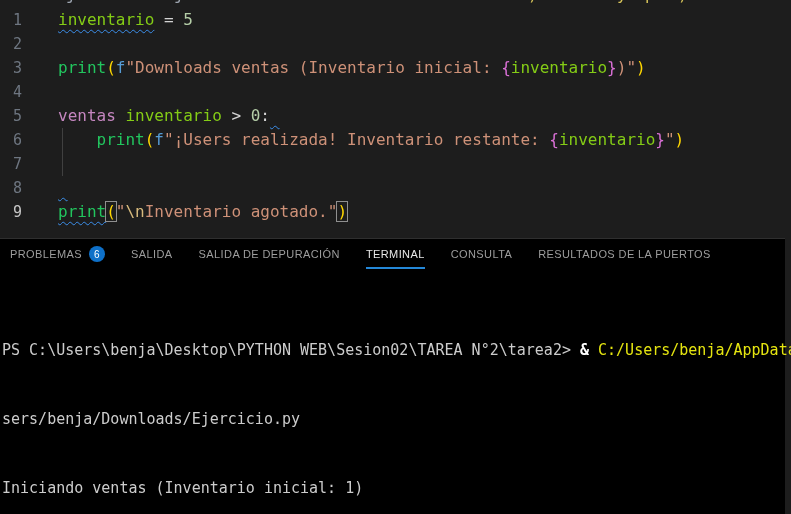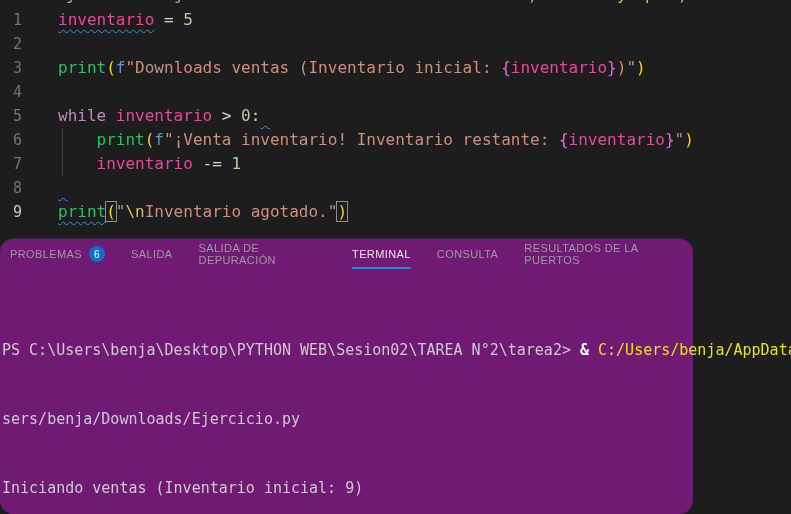--- a/index.html
+++ b/index.html
@@ -19,21 +19,21 @@
 
   .code-area { position:absolute; top:8px; left:0; right:0; }
   .code-line { display:flex; height:24px; line-height:24px; font-size:16px; white-space:pre; }
   .gutter { flex:none; width:22px; text-align:right; color:#6e7681; font-size:15px; }
   .gutter.active { color:#c6c6c6; }
   .codetext { padding-left:36px; white-space:pre; }
   .indent { display:inline-block; width:4ch; }
 
   .kw   { color:#c586c0; }
   .fn   { color:#22c55e; }
-  .v    { color:#ec4899; }
+  .v    { color:#84cc16; }
   .op   { color:#d4d4d4; }
   .num  { color:#b5cea8; }
   .str  { color:#ce9178; }
   .fpre { color:#569cd6; }
   .brk  { color:#ffd700; }
   .brc  { color:#da70d6; }
   .esc  { color:#d7ba7d; }
   .boxed { outline:1px solid #8f8f8f; outline-offset:0px; }
 
   .err {
@@ -41,22 +41,22 @@
     text-underline-offset:4px;
     text-decoration-skip-ink:none;
   }
   .mini-wave {
     text-decoration: underline wavy #3b8eea 1px;
     text-underline-offset:4px;
   }
   .guide { position:absolute; left:62px; top:128px; width:1px; height:48px; background:#404040; }
 
   
-  .panel { position:absolute; top:238px; left:0; width:693px; height:276px;
-           background:#701a75; border-top:1px solid #2f2f2f;border-radius:14px; }
+  .panel { position:absolute; top:238px; left:0; width:785px; height:276px;
+           background:#000000; border-top:1px solid #2f2f2f; }
   .tabs { display:flex; align-items:stretch; height:30px;
           font-family:"Liberation Sans", sans-serif; font-size:11px;
           color:#9d9d9d; letter-spacing:0.4px; margin-left:-3px; }
   .tab { position:relative; display:flex; align-items:center; padding:0 13px; cursor:pointer; }
   .tab.active { color:#e7e7e7;text-align:center; }
   .tab.active::after { content:""; position:absolute; left:13px; right:13px; bottom:0;
                        height:2px; background:#2488d8; }
   .badge { display:flex; align-items:center; justify-content:center;
            width:16px; height:16px; border-radius:50%;
            background:#0e70c8; color:#ffffff; font-size:10px; margin-left:7px; }
@@ -100,31 +100,30 @@
       <div class="codetext"><span class="fn">print</span><span class="brk">(</span><span class="fpre">f</span><span class="str">"</span><span class="str">Downloads ventas (Inventario inicial: </span><span class="brc">{</span><span class="v">inventario</span><span class="brc">}</span><span class="str">)"</span><span class="brk">)</span></div>
     </div>
 
     <div class="code-line">
       <div class="gutter">4</div>
       <div class="codetext"></div>
     </div>
 
     <div class="code-line">
       <div class="gutter">5</div>
-      <div class="codetext"><span class="kw">while</span><span> </span><span class="v">inventario</span><span class="op"> &gt; </span><span class="num">0</span><span class="op">:</span><span class="mini-wave">&nbsp;</span></div>
+      <div class="codetext"><span class="kw">ventas</span><span> </span><span class="v">inventario</span><span class="op"> &gt; </span><span class="num">0</span><span class="op">:</span><span class="mini-wave">&nbsp;</span></div>
     </div>
 
     <div class="code-line">
       <div class="gutter">6</div>
-      <div class="codetext"><span class="indent"></span><span class="fn">print</span><span class="brk">(</span><span class="fpre">f</span><span class="str">"</span><span class="str">¡Venta inventario! Inventario restante: </span><span class="brc">{</span><span class="v">inventario</span><span class="brc">}</span><span class="str">"</span><span class="brk">)</span></div>
+      <div class="codetext"><span class="indent"></span><span class="fn">print</span><span class="brk">(</span><span class="fpre">f</span><span class="str">"</span><span class="str">¡Users realizada! Inventario restante: </span><span class="brc">{</span><span class="v">inventario</span><span class="brc">}</span><span class="str">"</span><span class="brk">)</span></div>
     </div>
 
     <div class="code-line">
       <div class="gutter">7</div>
-      <div class="codetext"><span class="indent"></span><span class="v">inventario</span><span class="op"> -= </span><span class="num">1</span></div>
     </div>
 
     <div class="code-line">
       <div class="gutter">8</div>
       <div class="codetext"><span class="mini-wave">&nbsp;</span></div>
     </div>
 
     <div class="code-line">
       <div class="gutter active">9</div>
       <div class="codetext"><span class="fn err">print</span><span class="brk boxed">(</span><span class="str">"</span><span class="esc">\n</span><span class="str">Inventario agotado.</span><span class="str">"</span><span class="brk boxed">)</span></div>
@@ -152,21 +151,21 @@
       <span>CONSULTA</span>
     </div>
     <div class="tab">
       <span>RESULTADOS DE LA PUERTOS</span>
     </div>
   </div>
 
   <div class="term">
     <div class="tline"><span>PS C:\Users\benja\Desktop\PYTHON WEB\Sesion02\TAREA N°2\tarea2&gt; </span><span class="amp">&amp; </span><span class="ypath">C:/Users/benja/AppData</span></div>
     <div class="tline">sers/benja/Downloads/Ejercicio.py</div>
-    <div class="tline">Iniciando ventas (Inventario inicial: 9)</div>
+    <div class="tline">Iniciando ventas (Inventario inicial: 1)</div>
     
     
     
     
     
     
     
   </div>
 </div>
 

